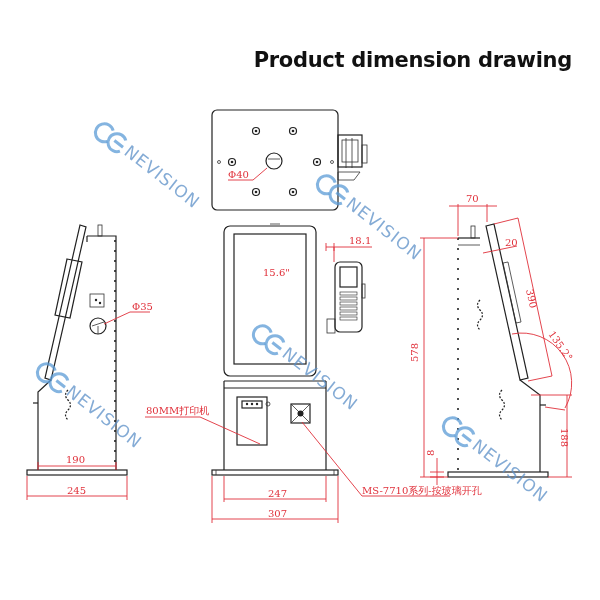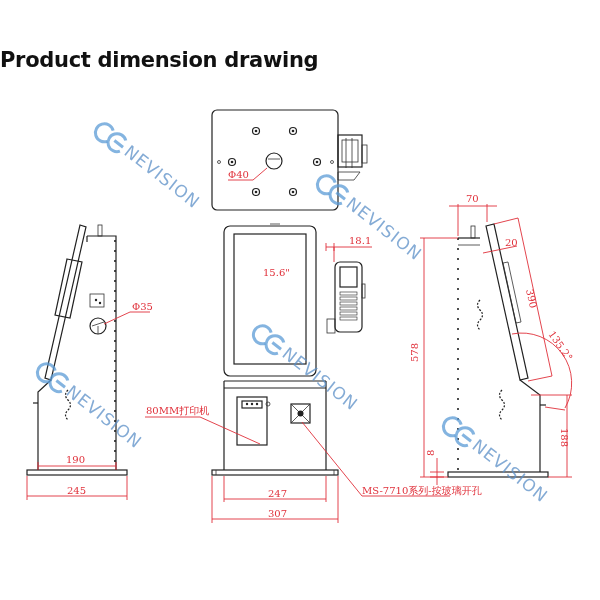--- a/index.html
+++ b/index.html
@@ -1,17 +1,17 @@
 <!DOCTYPE html>
 <html><head>
 <meta charset="utf-8">
 <style>
   html, body { margin:0; padding:0; background:#ffffff; }
   body { width:600px; height:600px; position:relative; overflow:hidden; font-family:"DejaVu Serif", serif; }
-  .title { position:absolute; left:0; top:48px; width:572px; text-align:left; font-family:"DejaVu Sans", sans-serif; font-weight:bold; font-size:21px; color:#111; letter-spacing:-0.3px; }
+  .title { position:absolute; left:0; top:48px; width:572px; text-align:right; font-family:"DejaVu Sans", sans-serif; font-weight:bold; font-size:21px; color:#111; letter-spacing:-0.3px; }
   svg { position:absolute; left:0; top:0; }
   .ln { stroke:#222; stroke-width:1.2; fill:none; }
   .thin { stroke:#333; stroke-width:0.8; fill:none; }
   .dim { stroke:#e0303a; stroke-width:0.9; fill:none; }
   .dimtxt { fill:#e0303a; font-family:"DejaVu Serif", serif; font-size:10px; }
   .wm { fill:none; stroke:#5b9bd5; stroke-width:3; opacity:0.75; }
   .wmtxt { fill:#5b8fc7; font-family:"DejaVu Sans", sans-serif; font-size:17px; opacity:0.75; letter-spacing:1px; }
 </style>
 </head>
 <body>

